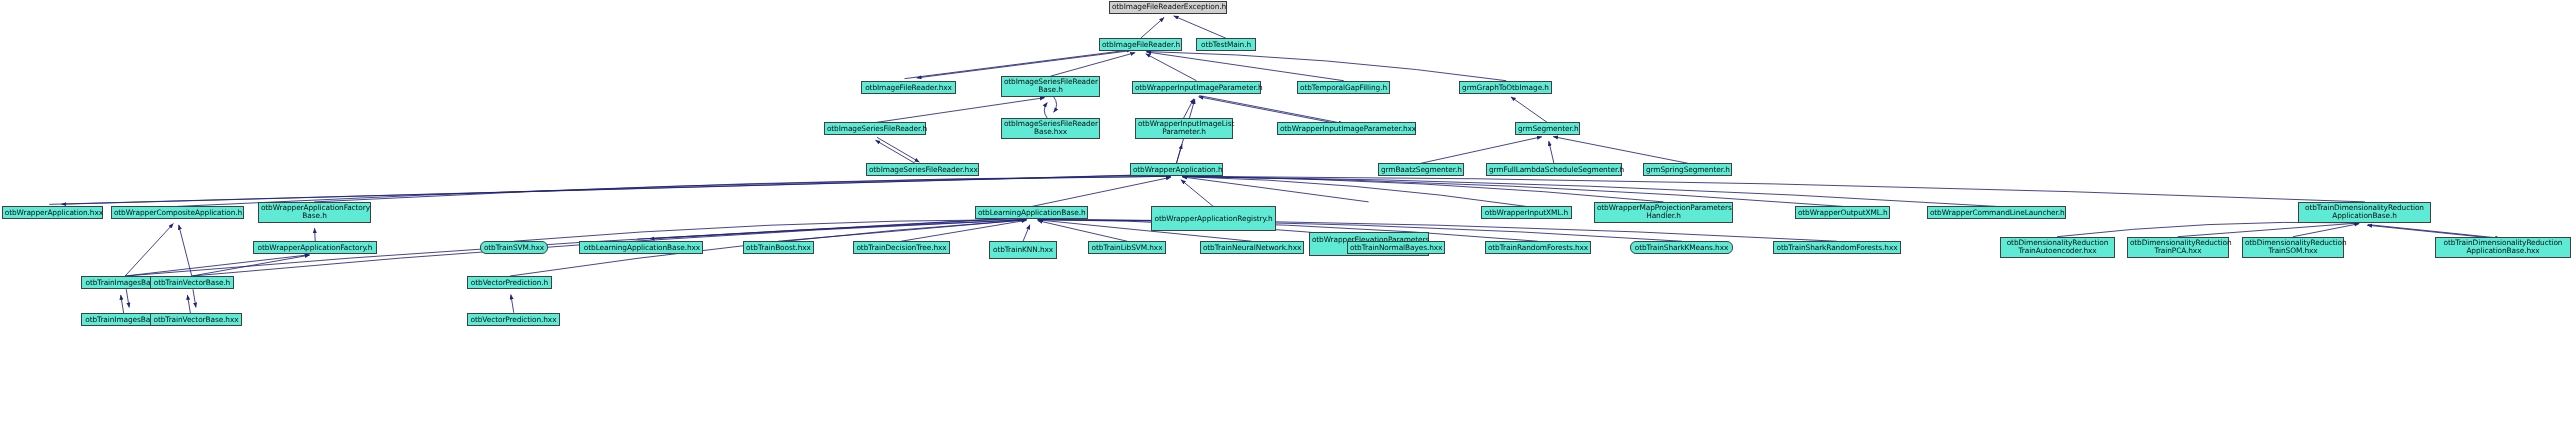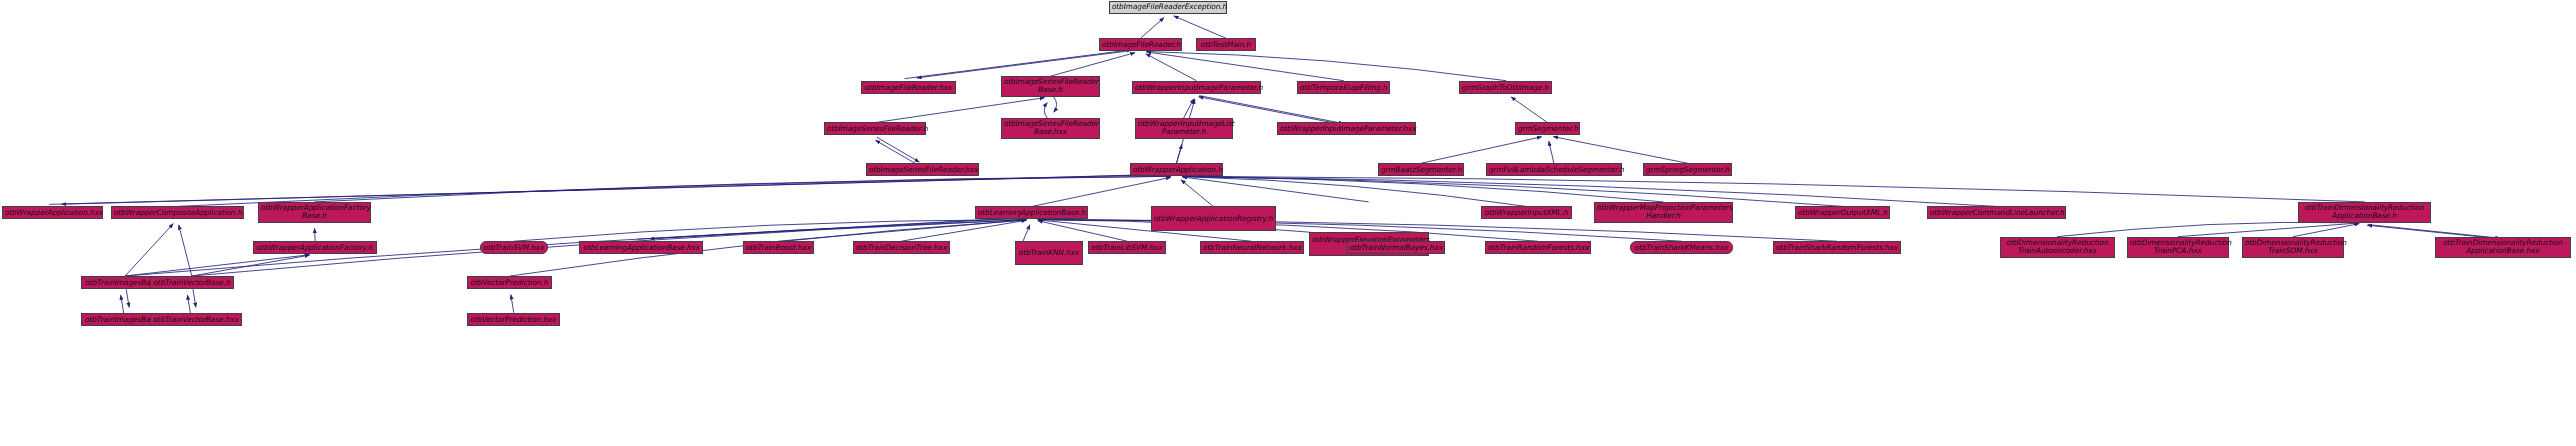--- a/index.html
+++ b/index.html
@@ -10,39 +10,39 @@
     height:447px;
     background:#ffffff;
     font-family:"DejaVu Sans","Liberation Sans",sans-serif;
     overflow:hidden;
   }
   #edges{position:absolute;left:0;top:0;width:2576px;height:447px;pointer-events:none;}
   .node{
     position:absolute;
     box-sizing:border-box;
     border:0.8px solid #404040;
-    background:#be185d;
+    background:#5eead4;
     color:#101010;
     display:flex;
     align-items:center;
     justify-content:center;
     text-align:center;
     font-size:7.4px;
     line-height:8px;
     letter-spacing:-0.1px;
     white-space:pre-line;
     padding:0.6px 1.9px;
     border-radius:0;
     cursor:pointer;
   }
   .node.root{
     background:#d0d0d0;
     border-color:#3a3a3a;
   }
-  .node .lbl{display:block;width:100%;font-style:italic;}
+  .node .lbl{display:block;width:100%;}
 </style>
 </head>
 <body>
 
 <div id="graph">
   <svg id="edges" xmlns="http://www.w3.org/2000/svg" viewBox="0 0 3996 693" width="2576" height="447">
     <defs>
       <marker id="arrow" markerWidth="9" markerHeight="9" refX="7.5" refY="3.2" orient="auto" markerUnits="userSpaceOnUse">
         <path d="M0,0 L8,3.2 L0,6.4 z" fill="#22227a"></path>
       </marker>
@@ -149,21 +149,21 @@
 Handler.h</span></div>
       <div class="node" style="left: 1795px; top: 206px; width: 95px; height: 13px;"><span class="lbl">otbWrapperOutputXML.h</span></div>
       <div class="node" style="left: 1927px; top: 206px; width: 139px; height: 13px;"><span class="lbl">otbWrapperCommandLineLauncher.h</span></div>
       <div class="node" style="left: 2298px; top: 202px; width: 133px; height: 20.6px;"><span class="lbl">otbTrainDimensionalityReduction
 ApplicationBase.h</span></div>
       <div class="node" style="left: 253px; top: 241px; width: 124px; height: 13px;"><span class="lbl">otbWrapperApplicationFactory.h</span></div>
       <div class="node" style="left: 480px; top: 241px; width: 68px; height: 13px; border-radius: 6px;"><span class="lbl">otbTrainSVM.hxx</span></div>
       <div class="node" style="left: 579px; top: 241px; width: 124px; height: 13px; text-align: right;"><span class="lbl">otbLearningApplicationBase.hxx</span></div>
       <div class="node" style="left: 743px; top: 241px; width: 71px; height: 13px;"><span class="lbl">otbTrainBoost.hxx</span></div>
       <div class="node" style="left: 853px; top: 241px; width: 97px; height: 13px;"><span class="lbl">otbTrainDecisionTree.hxx</span></div>
-      <div class="node" style="left: 989px; top: 241px; width: 68px; height: 24px; margin-left: 26px;"><span class="lbl">otbTrainKNN.hxx</span></div>
+      <div class="node" style="left: 989px; top: 241px; width: 68px; height: 18px;"><span class="lbl">otbTrainKNN.hxx</span></div>
       <div class="node" style="left: 1088px; top: 241px; width: 78px; height: 13px;"><span class="lbl">otbTrainLibSVM.hxx</span></div>
       <div class="node" style="left: 1200px; top: 241px; width: 104px; height: 13px;"><span class="lbl">otbTrainNeuralNetwork.hxx</span></div>
       <div class="node" style="left: 1347px; top: 241px; width: 98px; height: 13px;"><span class="lbl">otbTrainNormalBayes.hxx</span></div>
       <div class="node" style="left: 1485px; top: 241px; width: 106px; height: 13px;"><span class="lbl">otbTrainRandomForests.hxx</span></div>
       <div class="node" style="left: 1630px; top: 241px; width: 103px; height: 13px; border-radius: 6px;"><span class="lbl">otbTrainSharkKMeans.hxx</span></div>
       <div class="node" style="left: 1773px; top: 241px; width: 128px; height: 13px;"><span class="lbl">otbTrainSharkRandomForests.hxx</span></div>
       <div class="node" style="left: 2000px; top: 237px; width: 115px; height: 20.6px;"><span class="lbl">otbDimensionalityReduction
 TrainAutoencoder.hxx</span></div>
       <div class="node" style="left: 2127px; top: 237px; width: 102px; height: 20.6px;"><span class="lbl">otbDimensionalityReduction
 TrainPCA.hxx</span></div>

